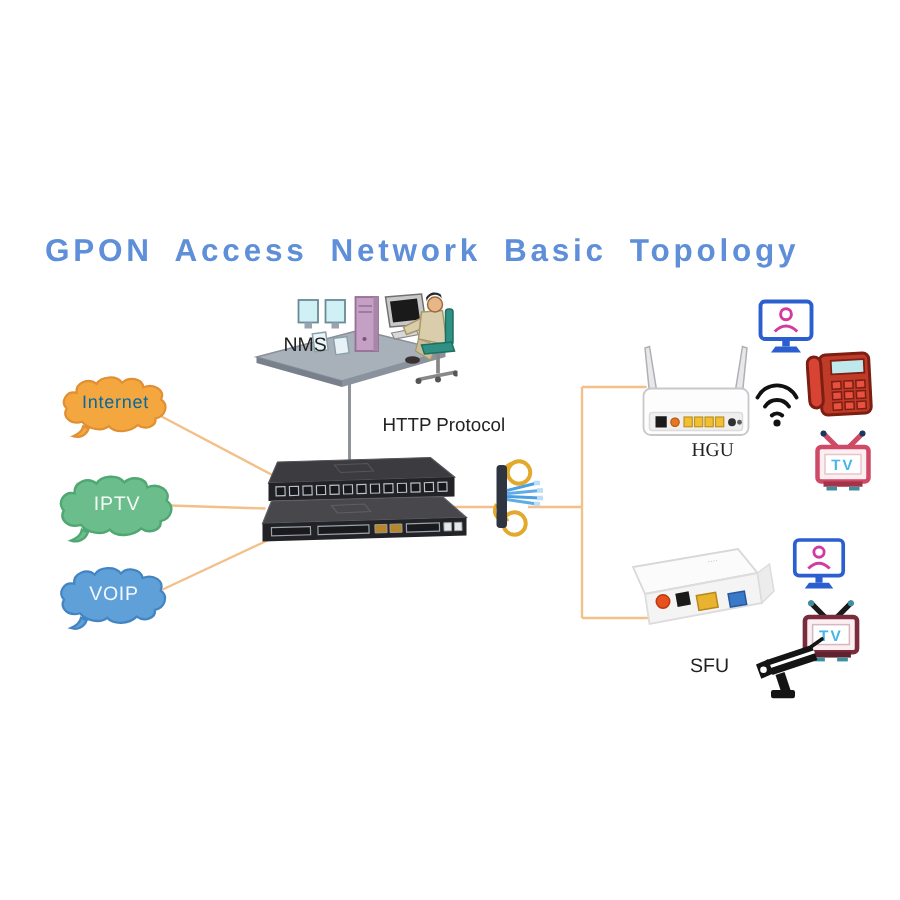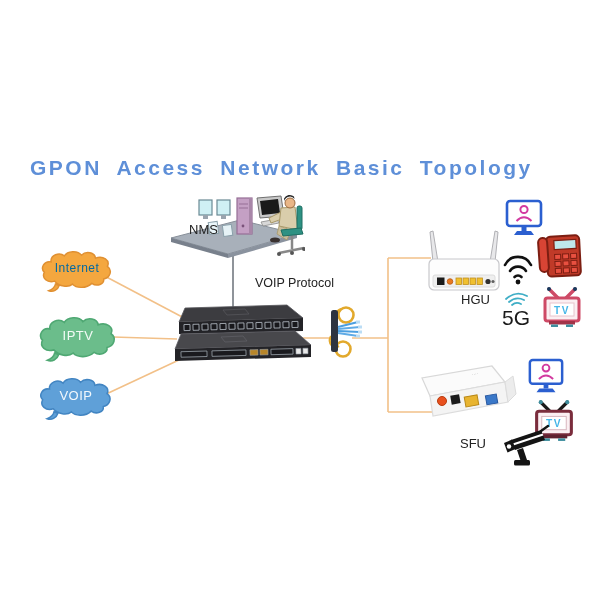--- a/index.html
+++ b/index.html
@@ -28,21 +28,21 @@
   .cloud-internet .cloud-label-color { color:#0369a1; }
   .cloud-iptv path { stroke:#4FA873; }
   .cloud-iptv .cloud-label-color { color:#F2FBF5; }
   .cloud-voip path { stroke:#4285C2; }
   .cloud-voip .cloud-label-color { color:#F2F8FD;text-align:right; }
   .device-label {
     position:absolute; font-size:13px; color:#222; z-index:3; white-space:nowrap;margin-left:17px;
   }
   #nms-label { left:172px; top:222px; }
   #http-label { left:238px; top:276px; font-size:12.5px; }
-  #hgu-label { left:444px; top:292px; }
+  #hgu-label { left:444px; top:292px;font-family:Liberation Serif, serif; }
   #sfu-label { left:443px; top:436px; }
   .icon svg { width:100%; height:100%; }
 </style>
 </head>
 <body>
 
 <div id="stage">
 
   <div id="title">GPON Access Network Basic Topology</div>
 
@@ -103,21 +103,21 @@
         <polygon points="116,38 136,36 138,42 118,44" fill="#2E9183" stroke="#1E6E62" stroke-width="1"></polygon>
         <line x1="127" y1="44" x2="127" y2="57" stroke="#888888" stroke-width="2.5"></line>
         <line x1="114" y1="61" x2="139" y2="56" stroke="#888888" stroke-width="2.5"></line>
         <circle cx="114" cy="62" r="2" fill="#555555"></circle>
         <circle cx="139" cy="57" r="2" fill="#555555"></circle>
         <circle cx="127" cy="61" r="2" fill="#555555"></circle>
       </g>
     </svg>
   </div>
   <div class="device-label" id="nms-label">NMS</div>
-  <div class="device-label" id="http-label">VOIP Protocol</div>
+  <div class="device-label" id="http-label">HTTP Protocol</div>
 
   <div class="cloud cloud-internet abs node" style="left:38px;top:250px;width:78px;height:46px;">
     <svg viewBox="0 0 100 62">
       <path stroke-width="2" d="M20,42 C10,45 2,38 6,30 C0,24 6,14 15,16 C14,7 26,2 33,8 C37,1 51,0 56,7 C62,1 74,3 75,11 C85,7 95,14 91,22 C98,27 95,37 86,39 C87,46 77,50 70,45 C63,52 49,52 44,46 C38,51 26,49 20,42 Z M26,48 C24,54 18,57 12,55 C17,53 20,51 21,46 Z" fill="#F4A73F"></path>
     </svg>
     <span class="cloud-label cloud-label-color">Internet</span>
   </div>
 
   <div class="cloud cloud-iptv abs node" style="left:36px;top:316px;width:84px;height:50px;text-align:center;">
     <svg viewBox="0 0 100 62">
@@ -270,28 +270,20 @@
       <circle cx="34" cy="6" r="2" fill="#173a5e"></circle>
       <rect x="4" y="15" width="34" height="23" rx="2.5" fill="#FBEFF2" stroke="#CE4A66" stroke-width="3"></rect>
       <rect x="9" y="20" width="24" height="13" fill="#ffffff" stroke="#E8C4CC" stroke-width="1"></rect>
       <text x="21" y="30.5" font-size="10" font-weight="bold" letter-spacing="1.5" fill="#45B6E8" text-anchor="middle">TV</text>
       <rect x="8" y="38" width="26" height="3.5" fill="#A23348"></rect>
       <rect x="10" y="41.5" width="7" height="2.5" fill="#3E8E9E"></rect>
       <rect x="25" y="41.5" width="7" height="2.5" fill="#3E8E9E"></rect>
     </svg>
   </div>
 
-  <div class="icon abs node" style="left:500px;top:287px;width:38px;height:40px;">
-    <svg viewBox="0 0 38 40">
-      <path d="M6,12 Q16,3 27,9" fill="none" stroke="#3FAEC6" stroke-width="1.8" stroke-linecap="round"></path>
-      <path d="M9,15 Q16,9 24,13" fill="none" stroke="#3FAEC6" stroke-width="1.8" stroke-linecap="round"></path>
-      <path d="M12,18 Q16,14.5 21,17" fill="none" stroke="#3FAEC6" stroke-width="1.8" stroke-linecap="round"></path>
-      <text x="2" y="38" font-size="21" fill="#1A1A1A" font-family="Liberation Sans, sans-serif">5G</text>
-    </svg>
-  </div>
 
   <div class="icon abs node" style="left:527px;top:357px;width:38px;height:44px;">
     <svg viewBox="0 0 40 46">
       <rect x="3" y="3" width="34" height="25" rx="3" fill="#ffffff" stroke="#2B5FD0" stroke-width="2.6"></rect>
       <circle cx="20" cy="11.5" r="3.6" fill="none" stroke="#D23AA0" stroke-width="2"></circle>
       <path d="M12.5,23 Q20,15.5 27.5,23" fill="none" stroke="#D23AA0" stroke-width="2"></path>
       <rect x="17.5" y="28" width="5" height="5" fill="#2B5FD0"></rect>
       <polygon points="13,33 27,33 30,37 10,37" fill="#2B5FD0"></polygon>
     </svg>
   </div>

